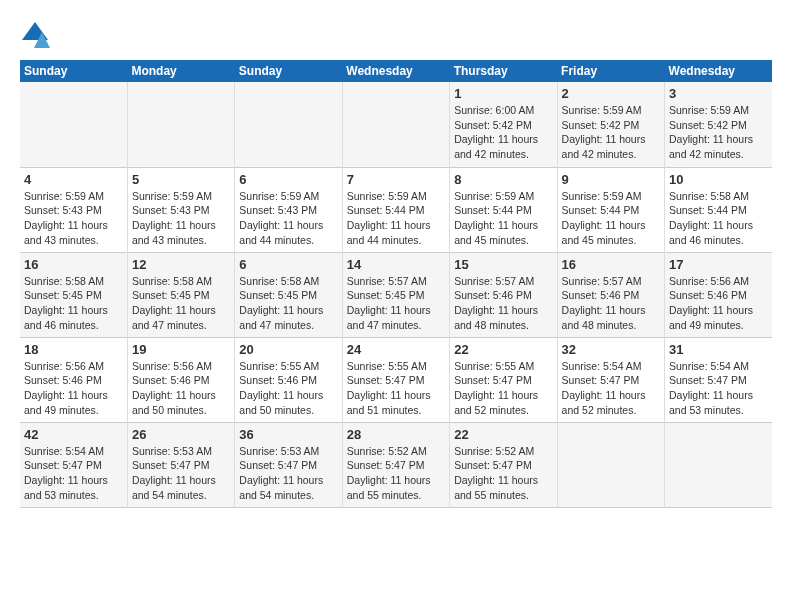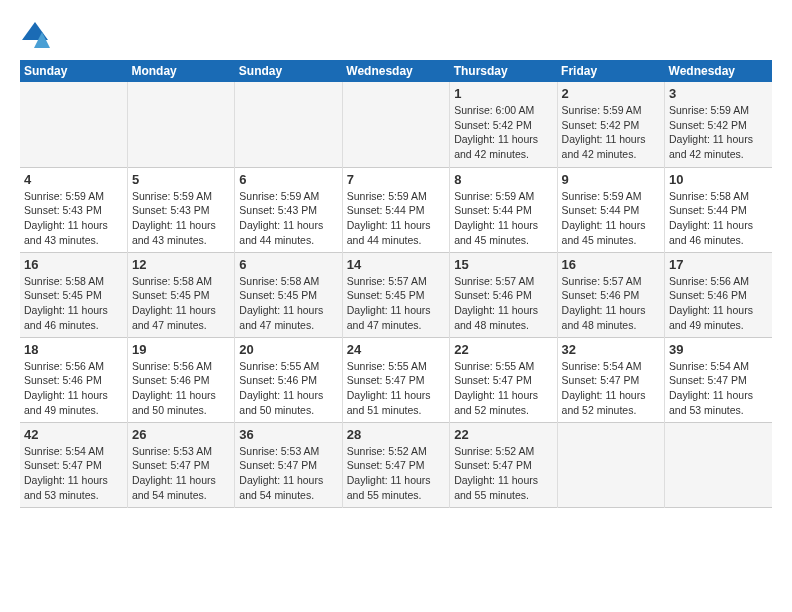--- a/index.html
+++ b/index.html
@@ -298,21 +298,21 @@
 and 52 minutes.</div>
         </td>
         <td>
           <span class="day-num">32</span>
           <div class="day-info" style="white-space: pre-line;">Sunrise: 5:54 AM
 Sunset: 5:47 PM
 Daylight: 11 hours
 and 52 minutes.</div>
         </td>
         <td>
-          <span class="day-num">39</span>
+          <span class="day-num">31</span>
           <div class="day-info" style="white-space: pre-line;">Sunrise: 5:54 AM
 Sunset: 5:47 PM
 Daylight: 11 hours
 and 53 minutes.</div>
         </td>
       </tr>
       <tr>
         <td>
           <span class="day-num">42</span>
           <div class="day-info" style="white-space: pre-line;">Sunrise: 5:54 AM

